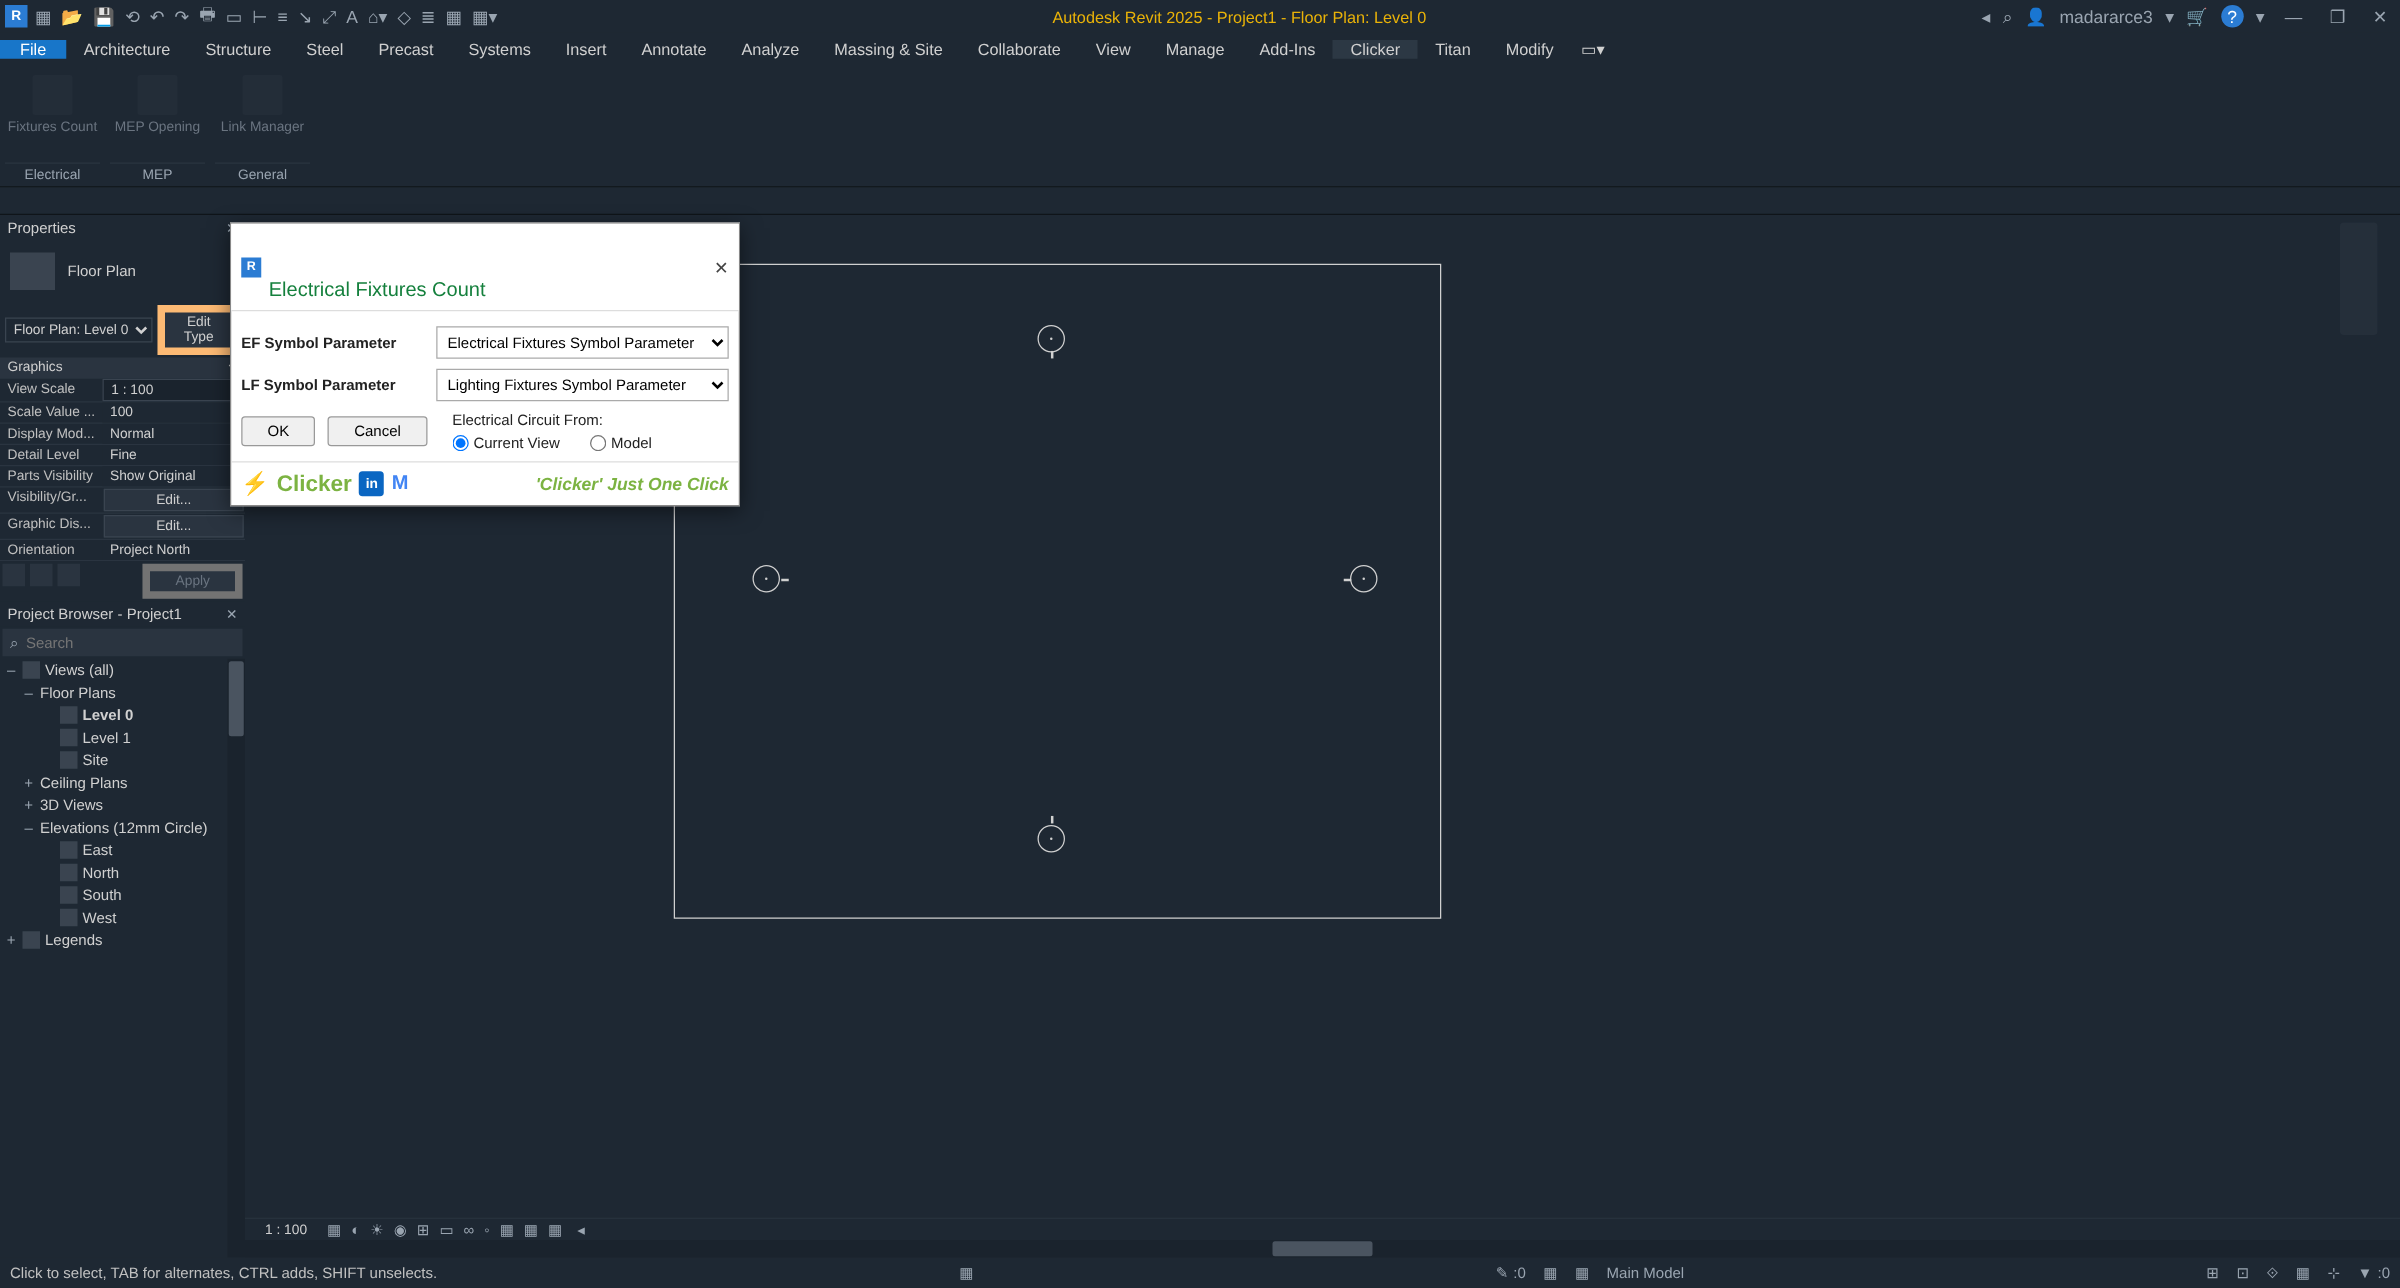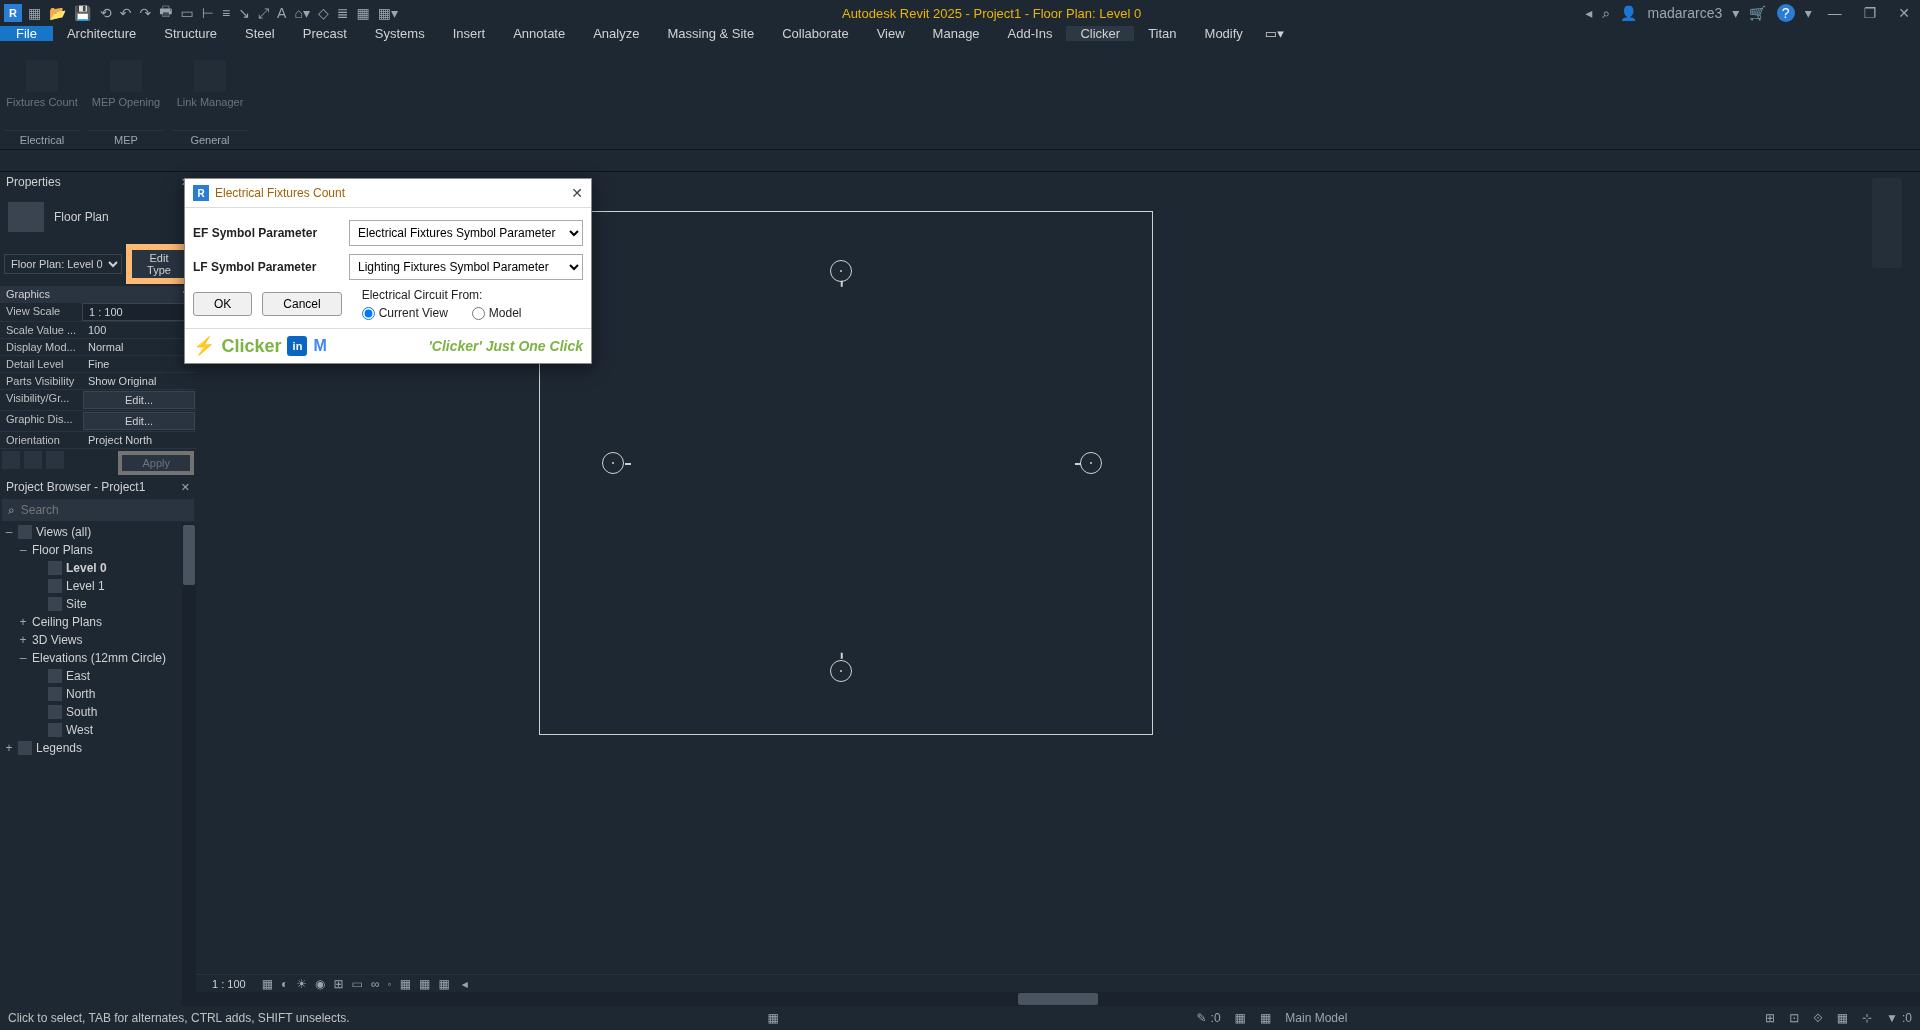--- a/index.html
+++ b/index.html
@@ -10,21 +10,21 @@
 .titlebar .r-logo { width: 18px; height: 18px; background: #2b7cd3; color: #fff; font-weight: bold; display: flex; align-items: center; justify-content: center; font-size: 11px; margin-right: 6px; }
 .titlebar .qat { display: flex; gap: 8px; align-items: center; }
 .titlebar .qat span { color: #9aa5b1; font-size: 14px; }
 .titlebar .title { flex: 1; text-align: center; color: #eab308; font-size: 13px; }
 .titlebar .right { display: flex; gap: 10px; align-items: center; }
 .titlebar .right span { color: #9aa5b1; font-size: 14px; }
 .titlebar .user { color: #d0d0d0; font-size: 12px; }
 .winbtn { color: #d0d0d0; font-size: 16px; padding: 0 6px; }
 
 
-.ribbon-tabs { height: 26px; background: #1e2833; display: flex; align-items: flex-start; }
+.ribbon-tabs { height: 26px; background: #1e2833; display: flex; align-items: center; }
 .ribbon-tab { padding: 0 14px; display: flex; align-items: center; color: #d0d0d0; font-size: 13px; cursor: pointer; }
 .ribbon-tab.file { background: #1876c9; color: #fff; padding: 0 16px; }
 .ribbon-tab.active { background: #2c3844; }
 .ribbon-tab.video { padding: 0 8px; }
 
 
 .ribbon-panel { height: 98px; background: #1e2833; border-bottom: 1px solid #0f1419; display: flex; }
 .panel-group { display: flex; flex-direction: column; align-items: center; justify-content: space-between; padding: 4px 4px 0 4px; }
 .panel-btns { display: flex; gap: 2px; }
 .panel-btn { width: 76px; display: flex; flex-direction: column; align-items: center; gap: 4px; padding: 4px 2px; color: #6a7480; font-size: 11px; text-align: center; }
@@ -50,21 +50,21 @@
 
 .prop-group-hdr { background: #2a3440; padding: 2px 6px; font-size: 11px; display: flex; justify-content: space-between; }
 .prop-row { display: flex; font-size: 11px; border-bottom: 1px solid #2a3440; }
 .prop-row .k { width: 82px; padding: 2px 6px; color: #c0c0c0; white-space: nowrap; overflow: hidden; }
 .prop-row .v { flex: 1; padding: 2px 6px; color: #d0d0d0; background: #1e2833; }
 .prop-row .v.btn { text-align: center; background: #2a3440; border: 1px solid #3a4450; margin: 1px; }
 .prop-row .v.input { background: #1a232d; border: 1px solid #3a4450; }
 
 .apply-row { display: flex; justify-content: flex-end; padding: 2px; gap: 4px; background: #1e2833; }
 .apply-row .ico { width: 18px; height: 18px; background: #2a3440; }
-.apply-btn { background: #2a3440; border: 4px solid #737373; color: #6a7480; padding: 2px 20px; font-size: 11px; }
+.apply-btn { background: #2a3440; border: 6px solid #737373; color: #6a7480; padding: 2px 20px; font-size: 11px; }
 
 .browser-search { padding: 4px 6px; display: flex; align-items: center; gap: 6px; background: #2a3440; margin: 2px; }
 .browser-search input { flex: 1; background: transparent; border: none; color: #9aa5b1; font-size: 12px; outline: none; }
 
 .tree { flex: 1; overflow: hidden; position: relative; font-size: 12px; }
 .tree-scroll { position: absolute; right: 0; top: 0; width: 14px; height: 100%; background: #1a232d; }
 .tree-thumb { position: absolute; right: 1px; top: 2px; width: 12px; height: 60px; background: #4a5460; border-radius: 2px; }
 .tree-item { padding: 2px 4px; display: flex; align-items: center; gap: 4px; color: #d0d0d0; }
 .tree-item .tw { width: 10px; text-align: center; color: #9aa5b1; }
 .tree-item .ic { width: 14px; height: 14px; background: #3a4450; }
@@ -92,21 +92,21 @@
 
 .statusbar { height: 24px; background: #1e2833; display: flex; align-items: center; padding: 0 8px; font-size: 12px; color: #c0c0c0; gap: 14px; }
 .statusbar .hint { flex: 0 0 auto; }
 .statusbar .spacer { flex: 1; }
 .statusbar .sb-item { display: flex; align-items: center; gap: 4px; color: #9aa5b1; }
 
 
 .dialog { position: absolute; left: 184px; top: 178px; width: 408px; background: #fff; border: 1px solid #888; box-shadow: 0 4px 16px rgba(0,0,0,0.5); color: #222; font-size: 12px; }
 .dlg-title { background: #fff; padding: 6px 8px; display: flex; align-items: center; gap: 6px; border-bottom: 1px solid #ddd; }
 .dlg-title .r { width: 16px; height: 16px; background: #2b7cd3; color: #fff; font-size: 10px; font-weight: bold; display: flex; align-items: center; justify-content: center; }
-.dlg-title .t { flex: 1; font-size: 12px; color: #a16207; }
+.dlg-title .t { flex: 1; font-size: 16px; color: #15803d; margin-top: 39px; }
 .dlg-title .close { font-size: 14px; color: #444; cursor: pointer; }
 .dlg-body { padding: 4px 8px 8px 8px; }
 .dlg-row { display: flex; align-items: center; margin: 8px 0; gap: 8px; }
 .dlg-row label { width: 148px; font-weight: bold; font-size: 12px; }
 .dlg-row select { flex: 1; padding: 4px; border: 1px solid #aaa; font-size: 12px; background: #fff; }
 .dlg-radio-group { margin-left: 156px; }
 .dlg-radio-group .lbl { font-size: 12px; margin-bottom: 4px; }
 .dlg-radio-group .opts { display: flex; gap: 24px; }
 .dlg-radio-group .opts label { font-weight: normal; width: auto; display: flex; align-items: center; gap: 4px; }
 .dlg-btns { display: flex; gap: 10px; margin-top: 4px; }

